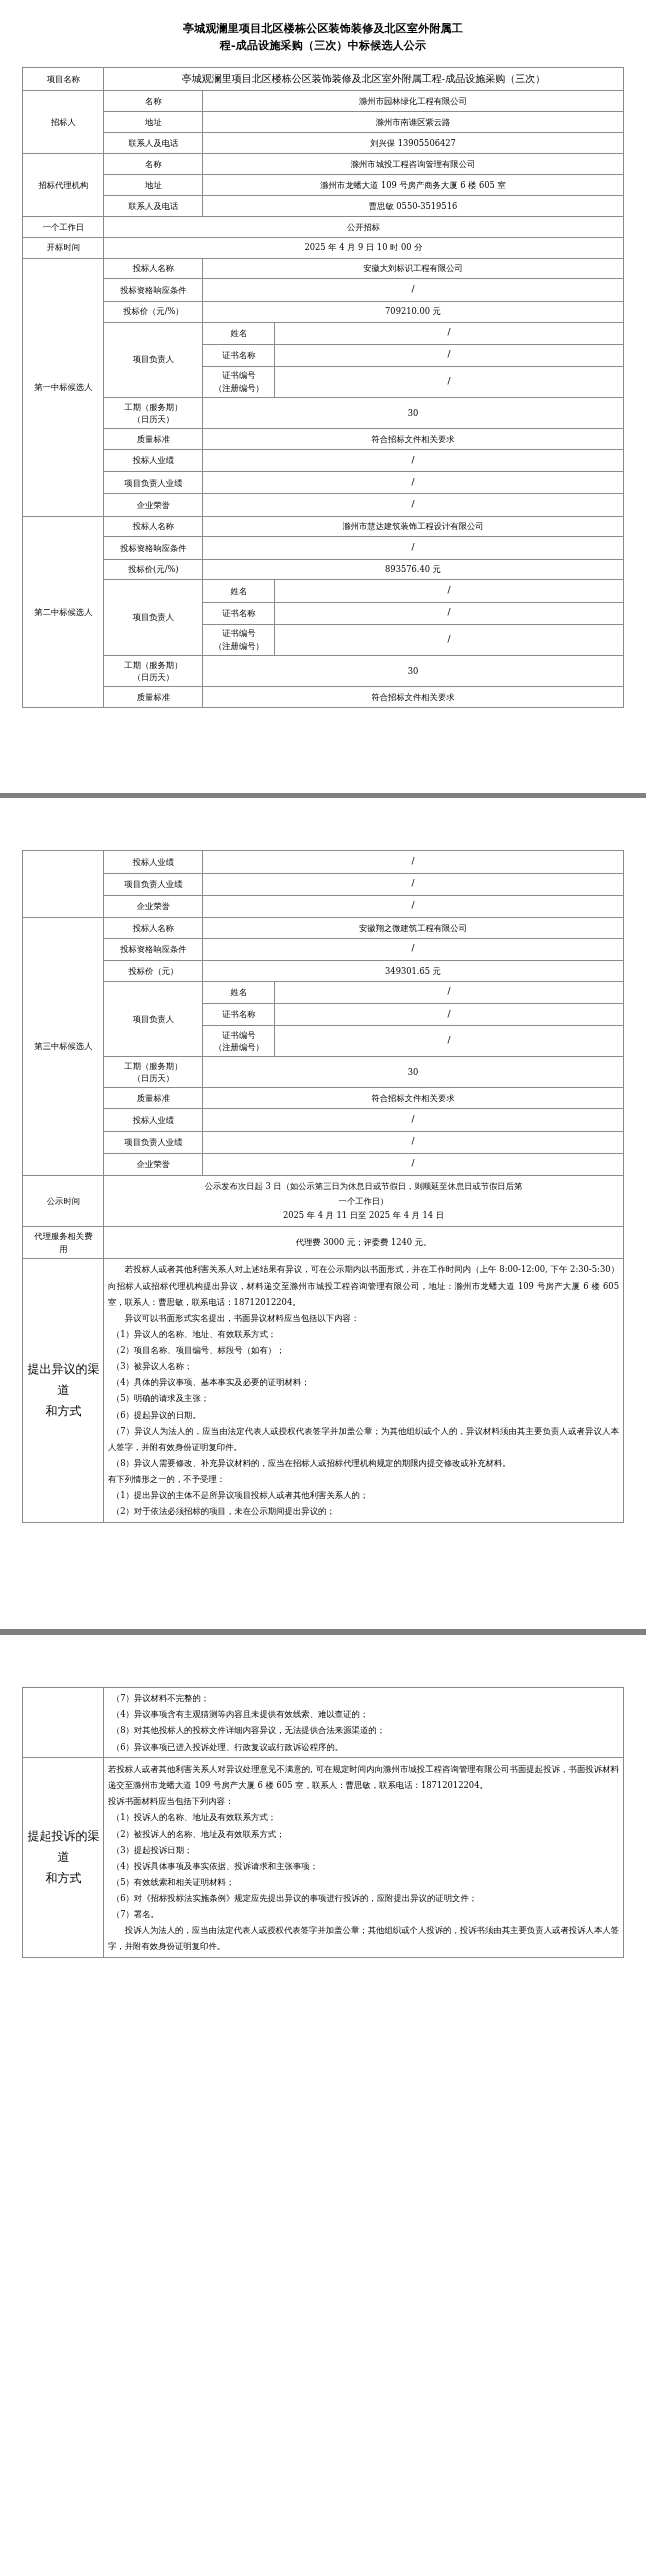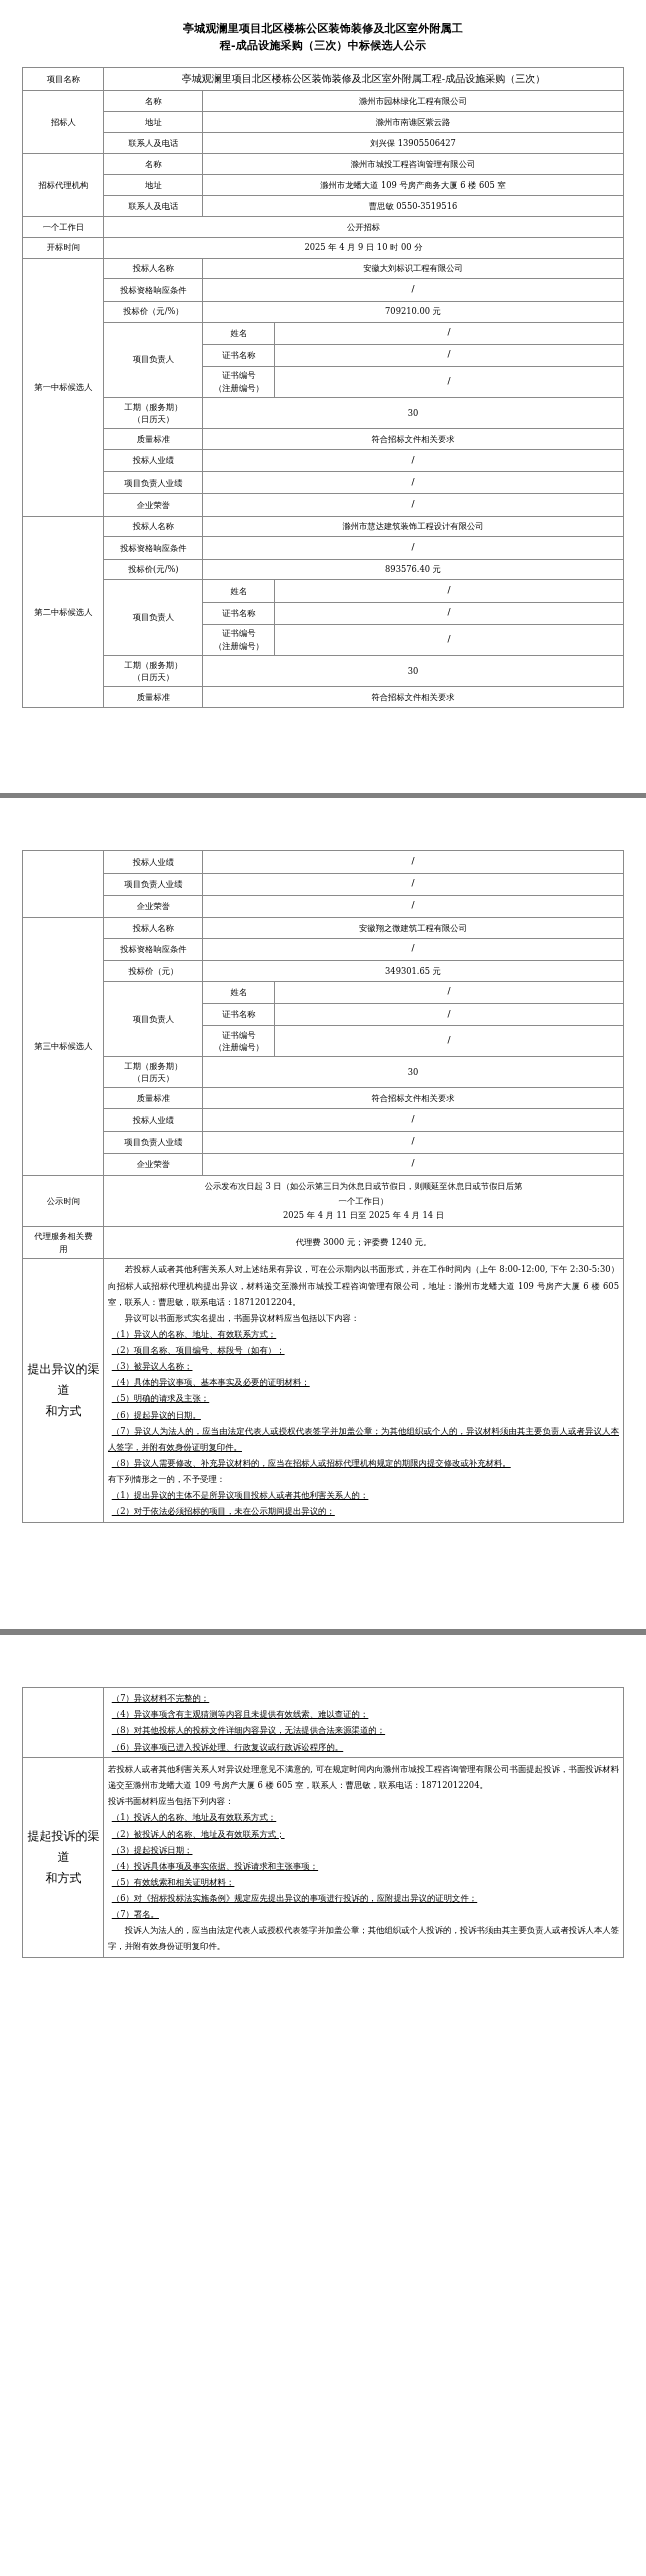--- a/index.html
+++ b/index.html
@@ -75,21 +75,21 @@
     padding: 5.4px 8px 6.3px 8px;
     font-size: 8.4px;
     line-height: 1.92;
   }
   td.para p {
     margin: 0;
     text-align: justify;
     text-justify: inter-ideograph;
   }
   td.para p.indent { text-indent: 2em; }
-  td.para p.item   { text-indent: 0.45em; text-decoration: underline; }
+  td.para p.item   { text-indent: 0.45em; }
   td.para p.flush  { text-indent: 0; }
 
   td.vlabel {
     font-size: 12px;
     line-height: 1.75;
   }
 </style>
 </head>
 <body>
 

